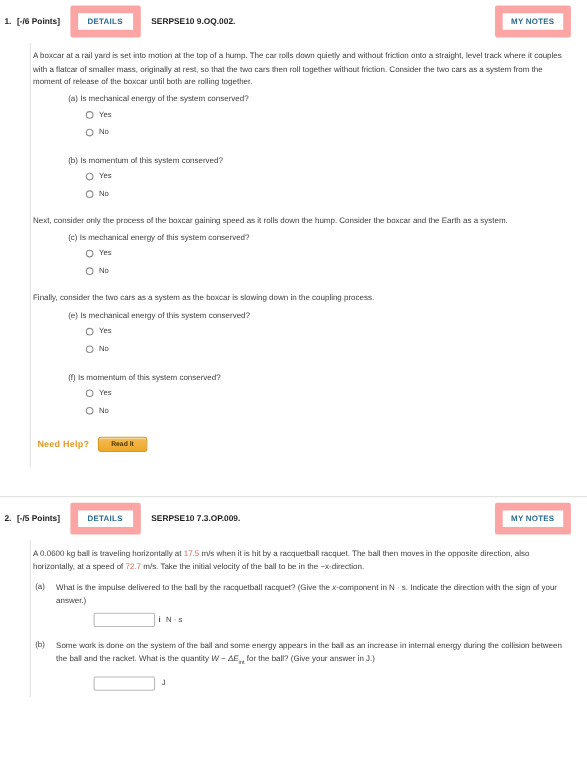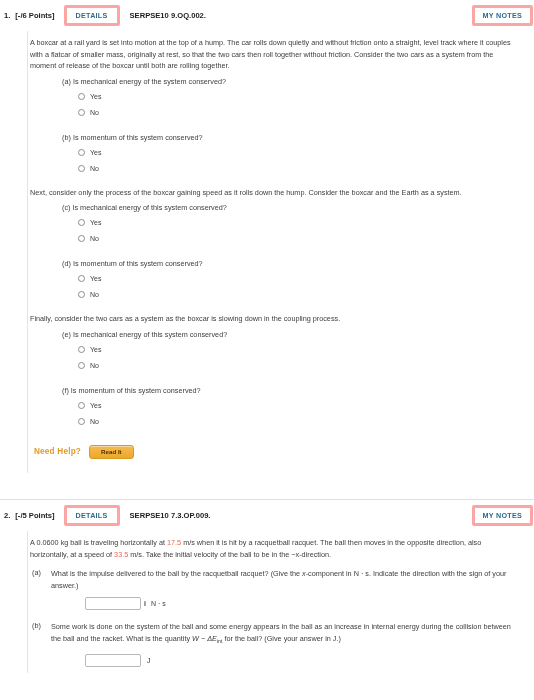--- a/index.html
+++ b/index.html
@@ -35,21 +35,21 @@
     white-space: nowrap;
   }
   .prob-points {
     font-weight: bold;
     font-size: 7.6px;
     color: #222;
     margin-right: 9px;
     white-space: nowrap;
   }
   .btn-outline {
-    border: 3px solid #fca5a5;
+    border: 7px solid #fca5a5;
     border-radius: 2px;
     background: #ffffff;
     color: #2b6c8f;
     font-weight: bold;
     font-size: 7.2px;
     letter-spacing: 0.25px;
     padding: 4px 9px 4px 9px;
     white-space: nowrap;
     cursor: pointer;
     line-height: 1;
@@ -59,21 +59,21 @@
     font-size: 7.6px;
     color: #1c1c1c;
     margin-left: 10px;
     white-space: nowrap;
   }
   .hdr-spacer { flex: 1 1 auto; }
   .hdr-right {
     display: flex;
     gap: 6px;
     align-items: center;
-    padding-right: 1px;
+    padding-right: 15px;
   }
   .hdr-right .btn-outline { padding: 4px 8px; }
 
   
   .prob-body {
     position: relative;
     padding: 6px 22px 6px 30px;
     box-sizing: border-box;
   }
   .prob-body:before {
@@ -256,31 +256,20 @@
       <div class="opt">
         <span class="radio"></span>
         <span class="opt-label">Yes</span>
       </div>
       <div class="opt">
         <span class="radio"></span>
         <span class="opt-label">No</span>
       </div>
     </div>
 
-    <div class="qgroup" style="margin-top:12px;">
-      <div class="qlabel">(d) Is momentum of this system conserved?</div>
-      <div class="opt">
-        <span class="radio"></span>
-        <span class="opt-label">Yes</span>
-      </div>
-      <div class="opt">
-        <span class="radio"></span>
-        <span class="opt-label">No</span>
-      </div>
-    </div>
 
     <div class="spacer-para"></div>
     <p class="para">Finally, consider the two cars as a system as the boxcar is slowing down in the coupling process.</p>
 
     <div class="qgroup">
       <div class="qlabel">(e) Is mechanical energy of this system conserved?</div>
       <div class="opt">
         <span class="radio"></span>
         <span class="opt-label">Yes</span>
       </div>
@@ -320,21 +309,21 @@
     <button class="btn-outline">DETAILS</button>
     <span class="prob-code">SERPSE10 7.3.OP.009.</span>
     <span class="hdr-spacer"></span>
     <div class="hdr-right">
       <button class="btn-outline">MY NOTES</button>
     </div>
   </div>
 
   <div class="prob-body">
 
-    <p class="para"><span>A 0.0600 kg ball is traveling horizontally at </span><span class="hl">17.5</span><span> m/s when it is hit by a racquetball racquet. The ball then moves in the opposite direction, also horizontally, at a speed of </span><span class="hl">33.5</span><span> m/s. Take the initial velocity of the ball to be in the −x-direction.</span></p>
+    <p class="para"><span>A 0.0600 kg ball is traveling horizontally at </span><span class="hl">17.5</span><span> m/s when it is hit by a racquetball racquet. The ball then moves in the opposite direction, also horizontally, at a speed of </span><span class="hl">72.7</span><span> m/s. Take the initial velocity of the ball to be in the −x-direction.</span></p>
 
     <div class="part">
       <span class="part-letter">(a)</span>
       <div class="part-content">
         <div class="part-text"><span>What is the impulse delivered to the ball by the racquetball racquet? (Give the </span><span class="varname">x</span><span>-component in N · s. Indicate the direction with the sign of your answer.)</span></div>
         <div class="answer-row">
           <input class="ansbox" type="text" value="" style="">
           <span class="infoi">i</span>
           <span class="unit">N · s</span>
         </div>

